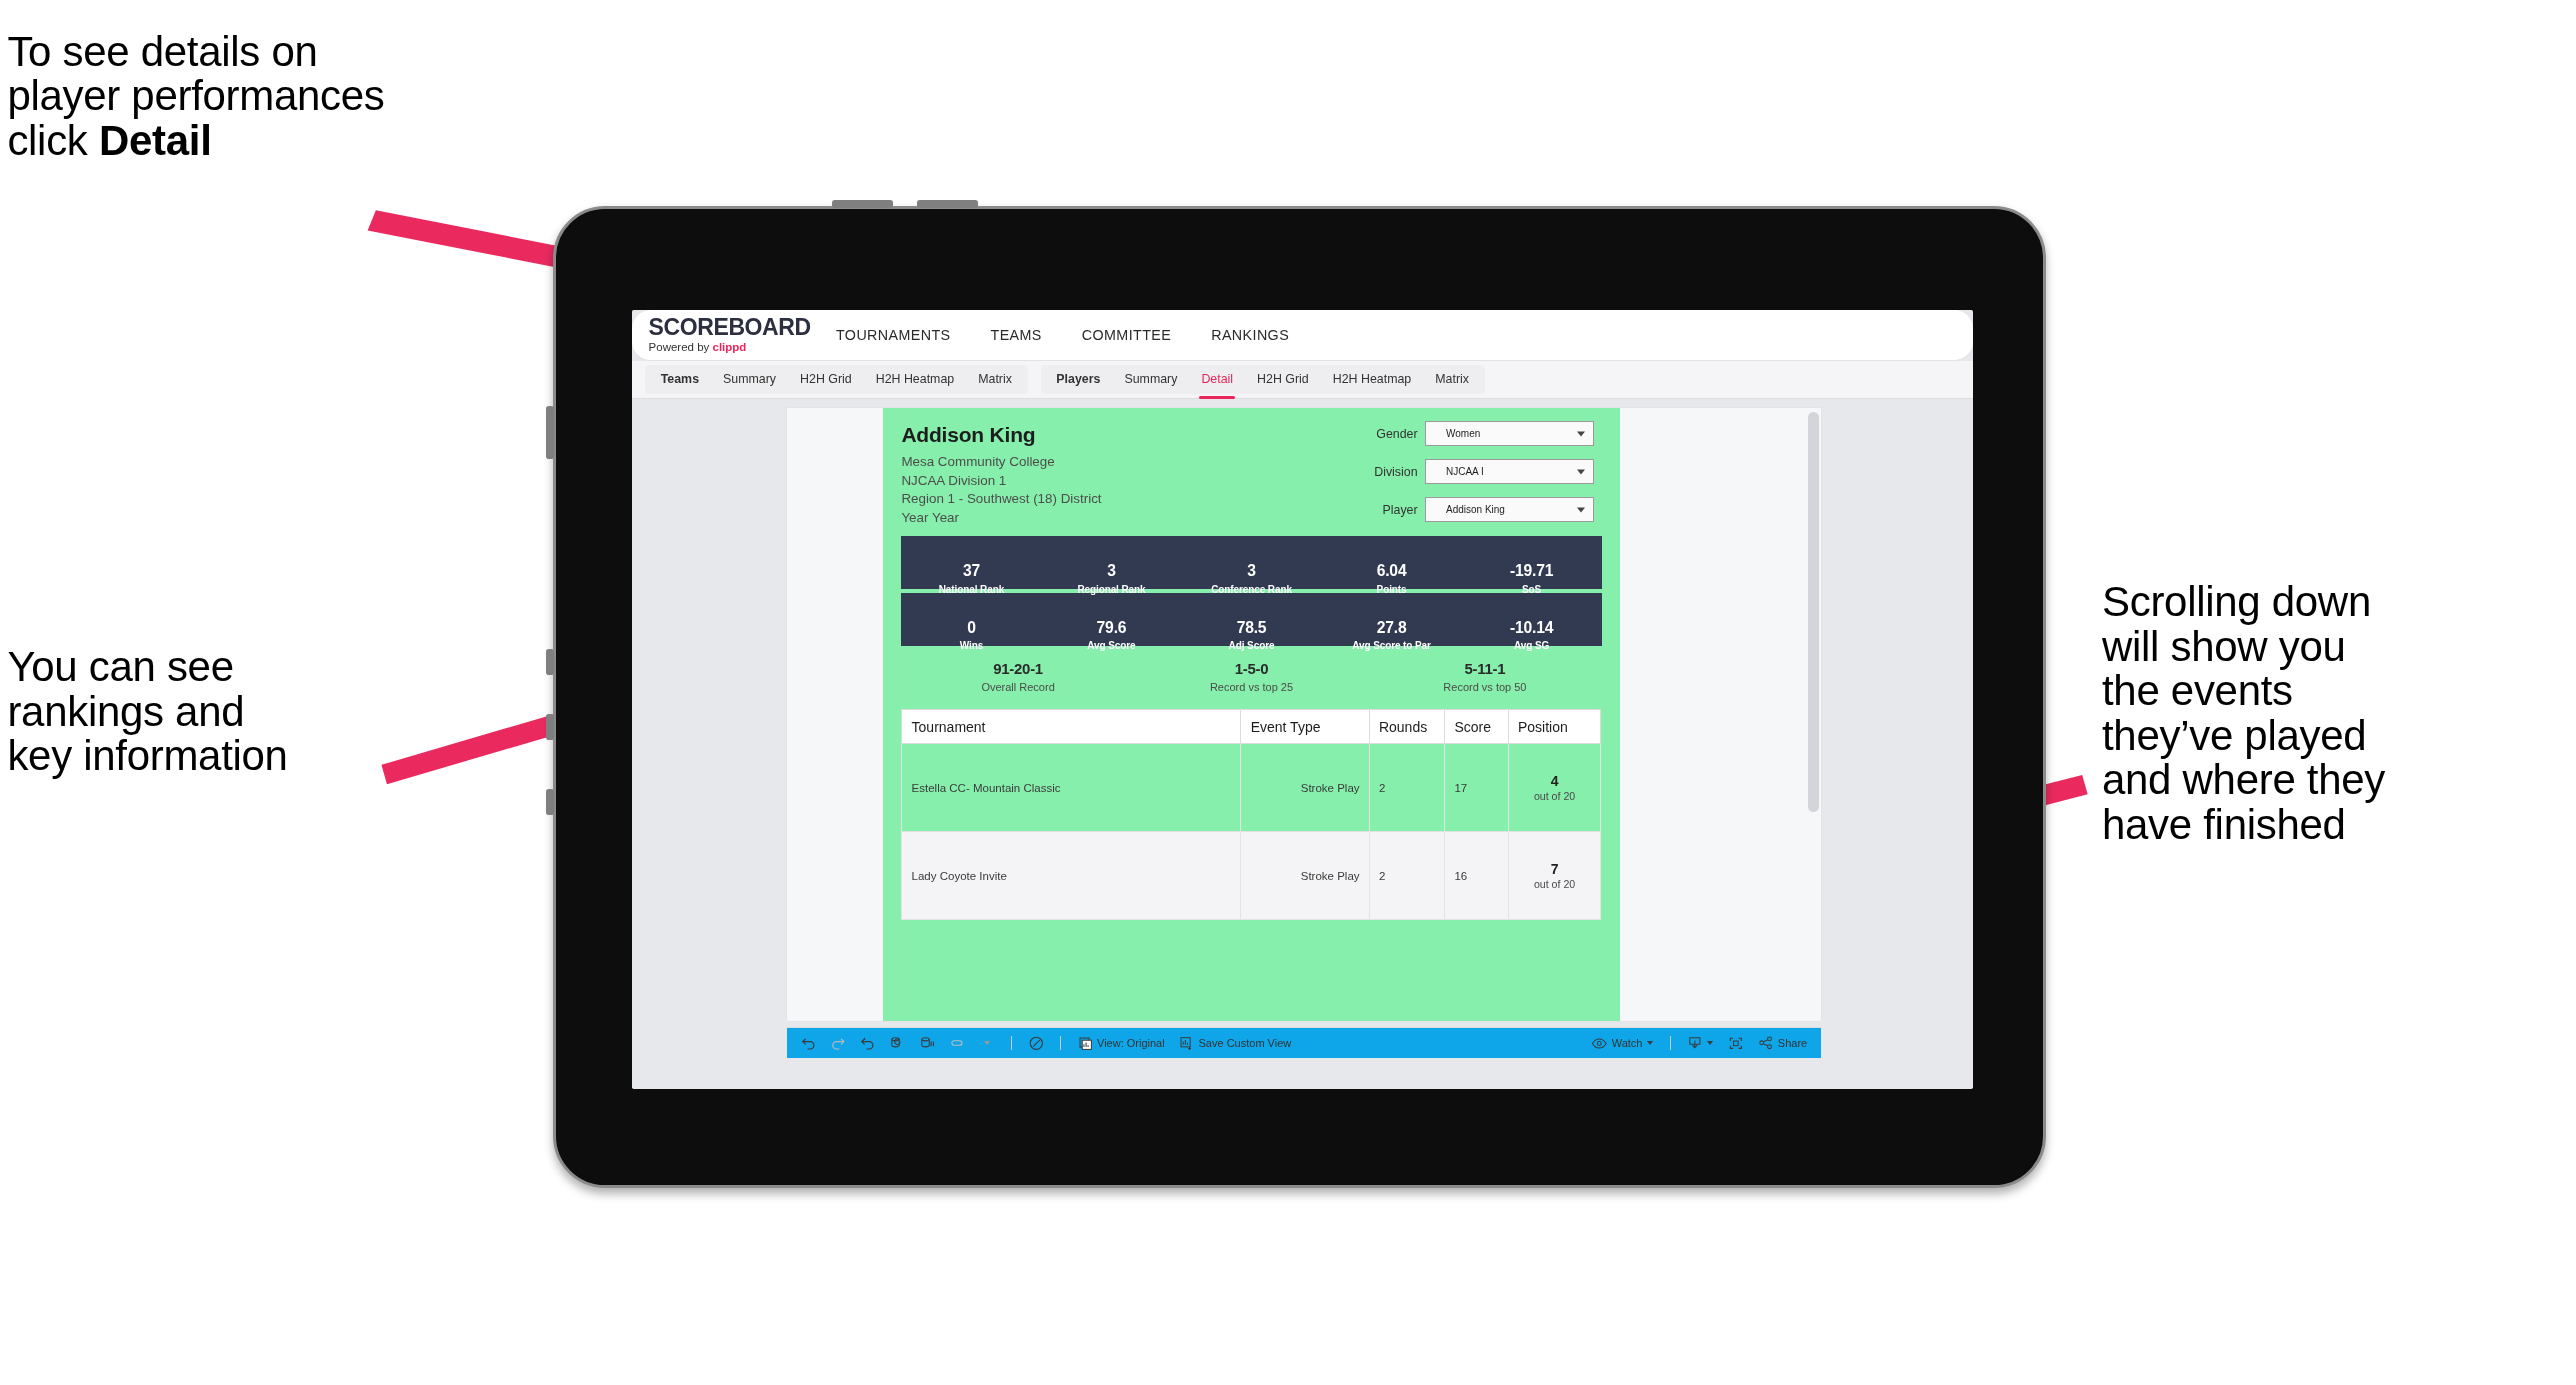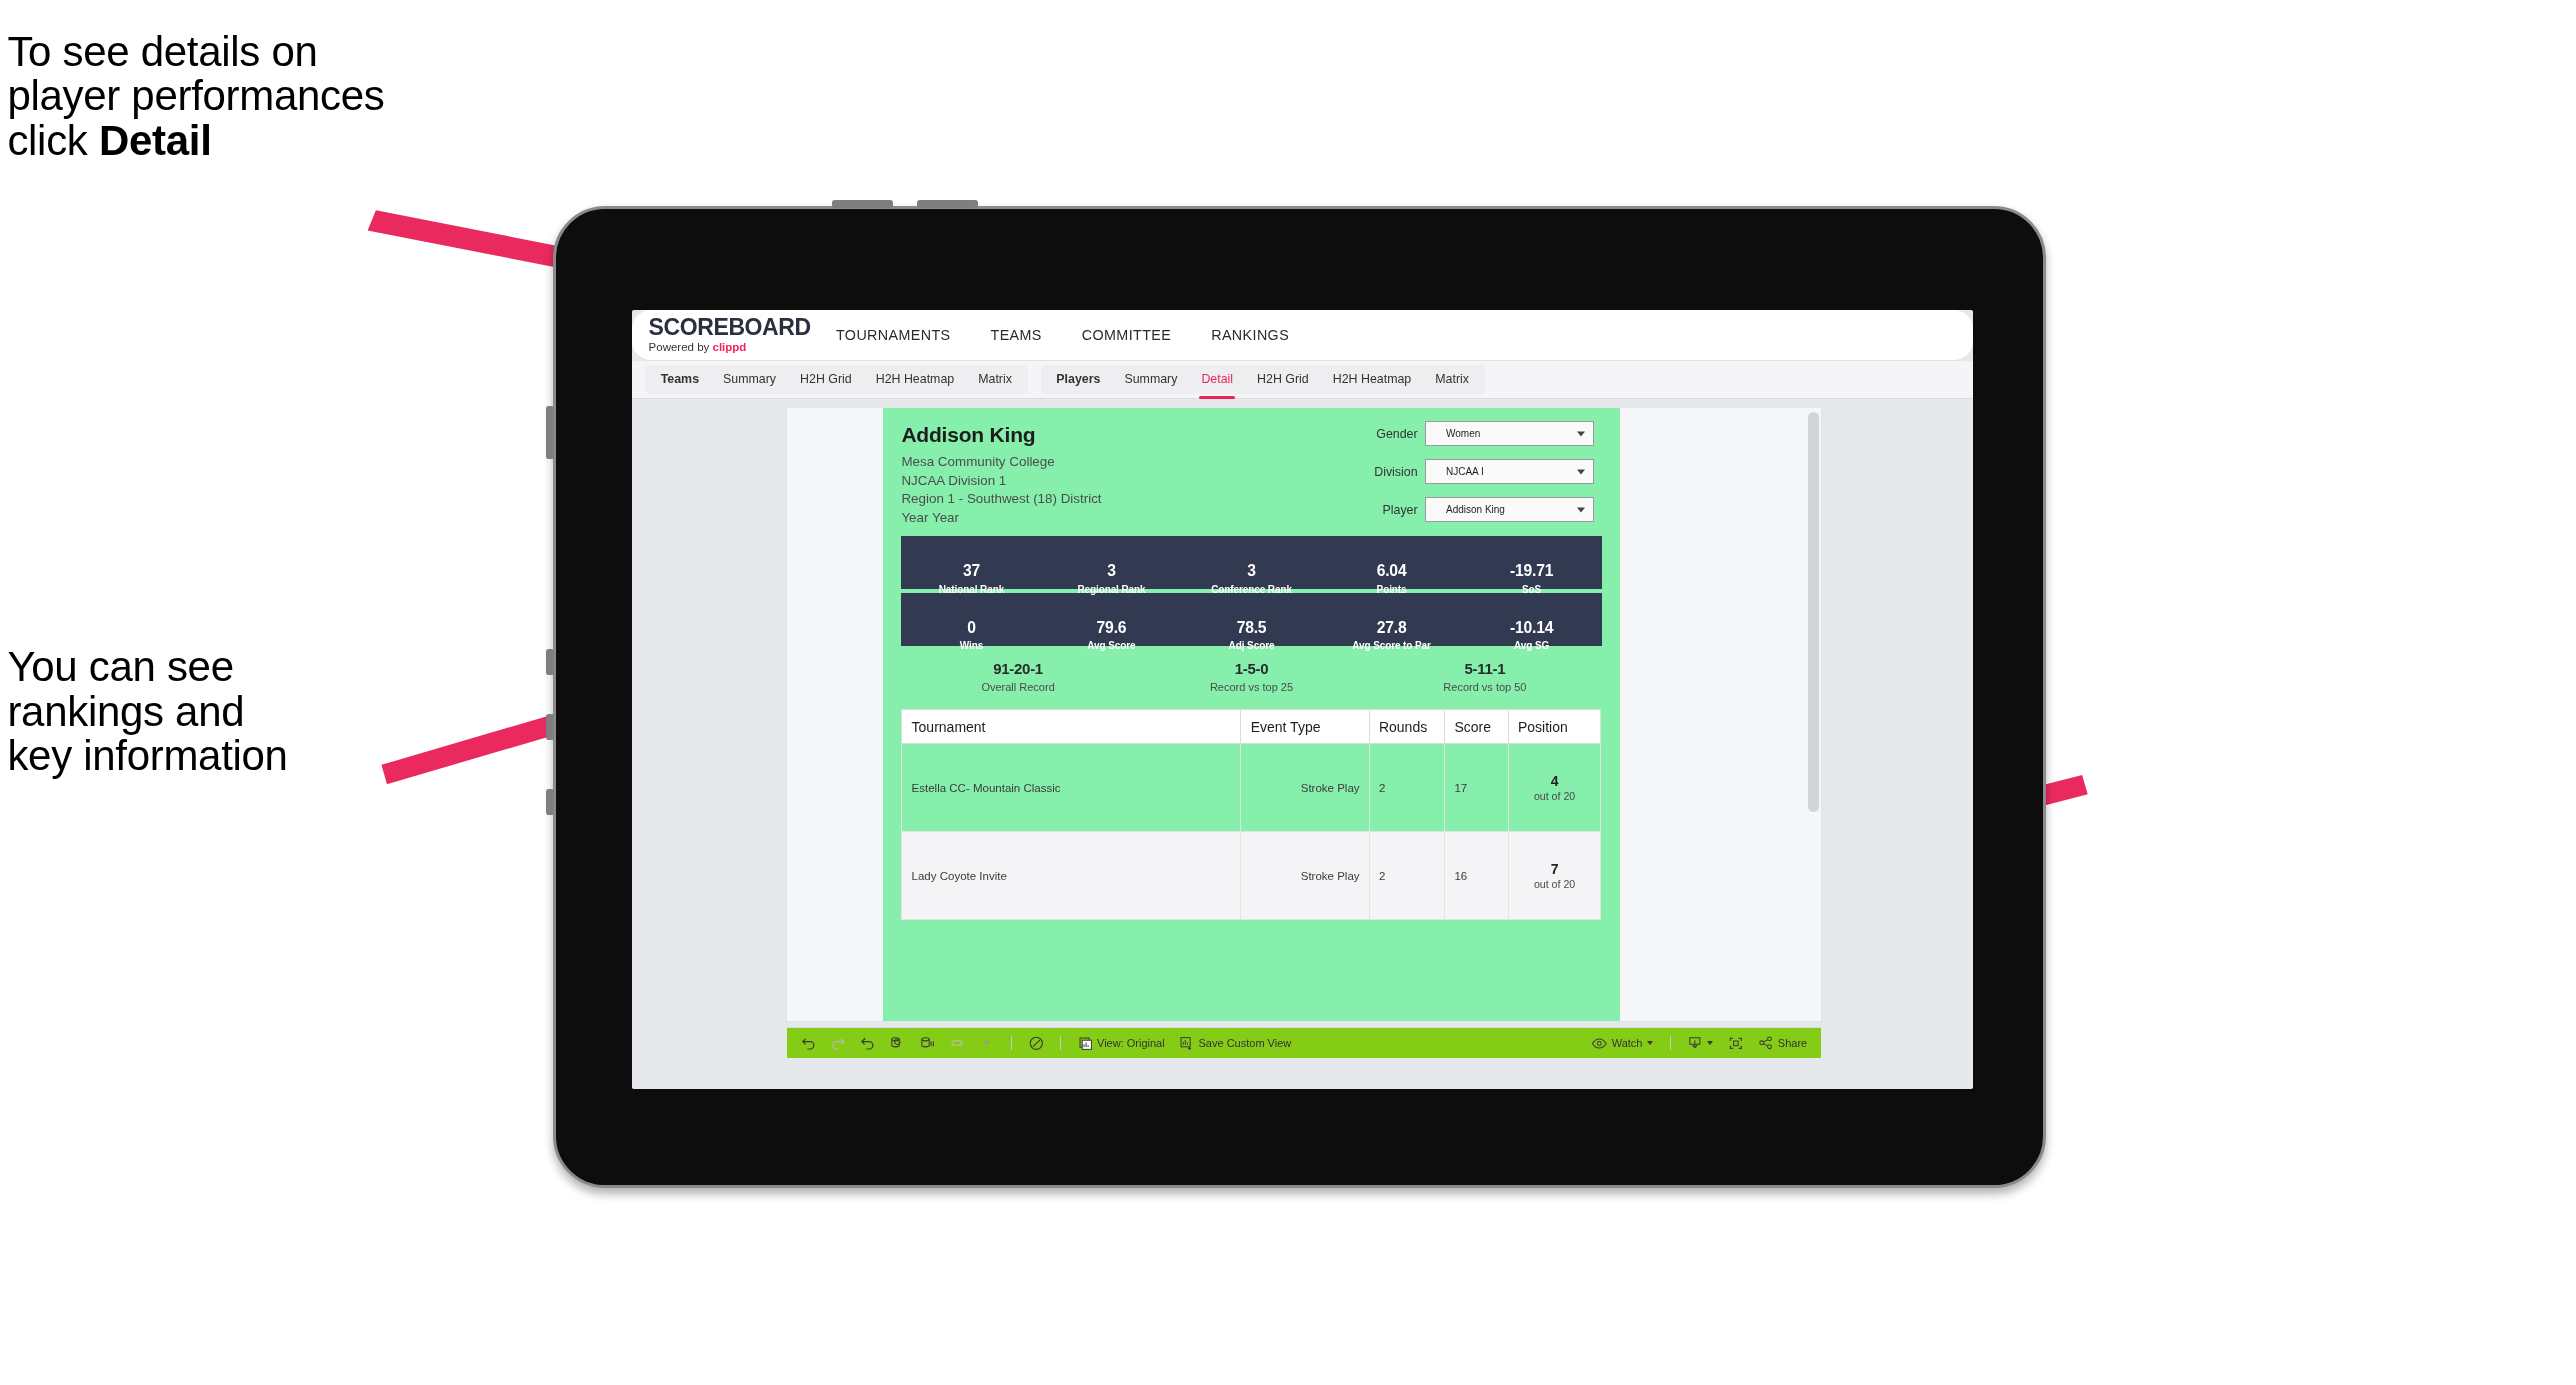--- a/index.html
+++ b/index.html
@@ -175,21 +175,21 @@
   .col-e { width: 115px; text-align: right; }
   .col-r { width: 57px; }
   .col-s { width: 57px; }
   .col-p { width: 83px; text-align: center; }
   .pos-num { font-size: 14px; font-weight: 700; color: #222; text-align: center; line-height: 1.15; }
   .pos-of { font-size: 10.6px; color: #4a4a4a; text-align: center; }
 
   
   #bottombar {
     position: absolute; left: 155px; bottom: 0; width: 1034px; height: 31px;
-    background: #84cc16; border-top: 0.9px solid #dcdcdc;
+    background: #0ea5e9; border-top: 0.9px solid #dcdcdc;
     display: flex; align-items: center; gap: 1.8px; padding: 0 7.4px;
     font-size: 11px; color: #333;
   }
   .tb-ico { width: 28px; height: 22px; display: flex; align-items: center; justify-content: center; }
   .tb-sep { width: 0.9px; height: 14.7px; background: #c9c9c9; margin: 0 8.3px; }
   .tb-item { display: flex; align-items: center; gap: 4.6px; padding: 0 6.4px; white-space: nowrap; }
   .tb-spacer { flex: 1; }
   .mini-caret {
     width: 0; height: 0; border-left: 3.7px solid transparent;
     border-right: 3.7px solid transparent; border-top: 4.6px solid #3a3a3a;
@@ -202,20 +202,26 @@
 <div id="stage">
 
   <div class="anno" id="anno-topleft"><span>To see details on
 player performances
 click </span><b>Detail</b></div>
 
   <div class="anno" id="anno-midleft">You can see
 rankings and
 key information</div>
 
+  <div class="anno" id="anno-right">Scrolling down
+will show you
+the events
+they’ve played
+and where they
+have finished</div>
 
   <svg class="arrow-svg" viewBox="0 0 2796 1504">
     <g fill="#ea2a5f" stroke="none">
 
       <path d="M408,228 L1247,393 L1238,414 L399,250 Z"></path>
       <path d="M1290,404 L1210,370 L1222,419 L1192,452 Z"></path>
 
       <path d="M414,830 L952,672 L958,693 L420,851 Z"></path>
       <path d="M1000,658 L915,664 L951,700 L944,746 Z"></path>
 

